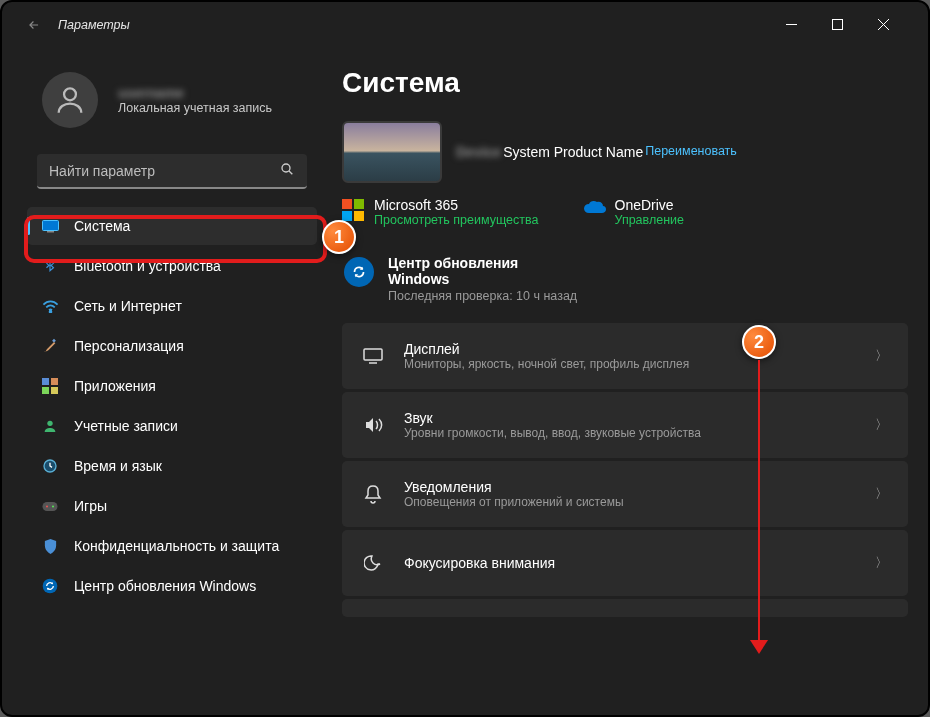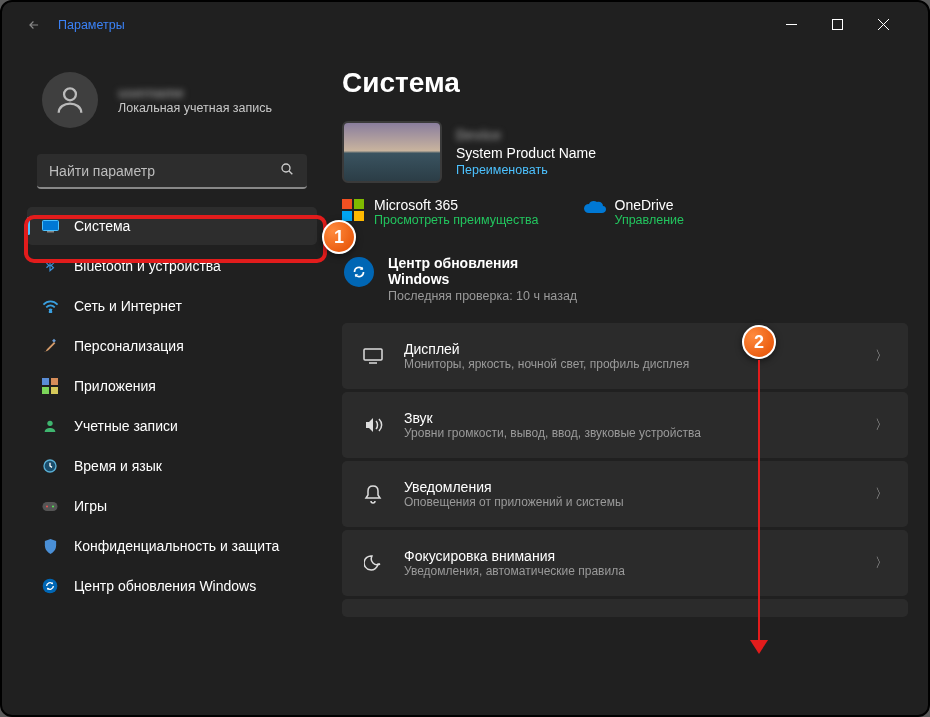--- a/index.html
+++ b/index.html
@@ -2,21 +2,21 @@
 <html><head>
 <meta charset="utf-8">
 <style>
   * { margin: 0; padding: 0; box-sizing: border-box; font-family: "Segoe UI", sans-serif; }
   body { background: #5a5a5a; display: flex; align-items: center; justify-content: center; height: 100vh; }
   .window {
     width: 930px; height: 717px; background: #202020; border-radius: 12px;
     position: relative; overflow: hidden; border: 2px solid #000;
   }
   .titlebar {
-    height: 45px; display: flex; align-items: center; padding: 0 22px 0 18px; color: #3b82f6;
+    height: 45px; display: flex; align-items: center; padding: 0 22px 0 18px; color: #e5e5e5; font-style: italic;
   }
   .back-btn { width: 28px; height: 28px; display:flex; align-items:center; justify-content:center; margin-right:10px; color:#888;}
   .title { font-size: 12.5px; font-weight: 400; }
   .win-controls { margin-left: auto; display: flex; }
   .win-btn { width: 46px; height: 40px; display: flex; align-items: center; justify-content: center; color: #fff; }
 
   .content { display: flex; height: calc(100% - 45px); padding: 0 10px 0 25px; gap: 25px; }
 
   .sidebar { width: 290px; flex-shrink: 0; padding-top: 20px; }
   .profile { display: flex; align-items: center; gap: 20px; padding: 5px 10px 18px 15px; }
@@ -73,21 +73,21 @@
 
   .main { flex:1; padding: 20px 10px 0 0; color:#fff; overflow:hidden; }
   .page-title { font-size: 28px; font-weight: 600; margin-bottom: 22px; }
 
   .device-row { display:flex; gap:14px; align-items:center; margin-bottom: 10px;}
   .device-thumb {
     width: 100px; height: 62px; border-radius: 6px;
     background: linear-gradient(180deg, #8a7e9e 0%, #c9b49e 48%, #3a5360 52%, #2b3d46 100%);
     border: 2px solid #3a3a3a;
   }
-  .device-info { display:flex; flex-direction:column; gap:2px;}
+  .device-info { display:flex; gap:2px;}
   .device-name-blur { color:#888; font-size:14px; font-weight:600; filter: blur(3px);}
   .device-sub { font-size: 14px; color:#fff;}
   .device-link { font-size: 12.5px; color:#4cc2ff; }
 
   .svc-row { display:flex; gap: 44px; margin: 14px 0 28px 0;}
   .svc { display:flex; gap:10px; align-items:flex-start;}
   .svc-ico { width:22px; height:22px; flex-shrink:0; margin-top:2px;}
   .svc-title { font-size:14px; }
   .svc-sub { font-size:12.5px; color:#22c55e;}
 
@@ -351,21 +351,20 @@
       </div>
 
       <div class="setting-card">
         <div class="setting-ico">
             <svg width="18" height="18" fill="none" stroke="#ddd" stroke-width="1.5">
               <path d="M14 10A7 7 0 1 1 8 2c-1 2-1 5 1 7s5 2 7 1z"></path>
             </svg>
           </div>
         <div class="setting-text">
           <div class="setting-title">Фокусировка внимания</div>
-          <div class="setting-sub">Уведомления, автоматические правила</div>
         </div>
         <span class="chevron">〉</span>
       </div>
 
       <div class="setting-card" style="height:18px; overflow:hidden;"></div>
     </div>
   </div>
 
   <div class="highlight-box"></div>
   <div class="step-marker marker1">1</div>

